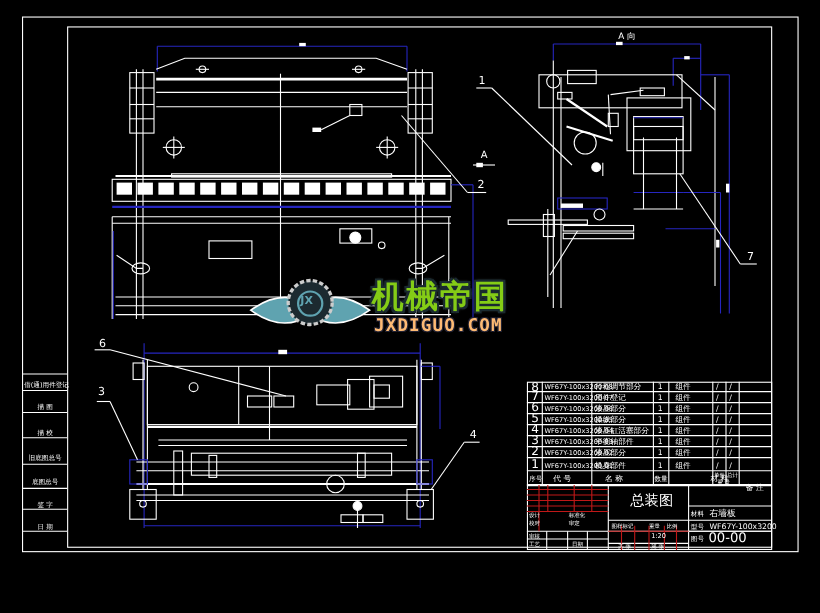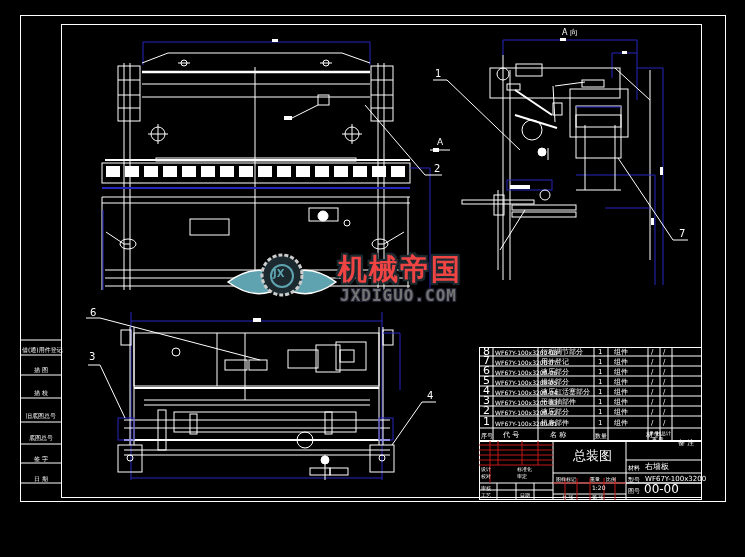--- a/index.html
+++ b/index.html
@@ -3,23 +3,23 @@
 <meta charset="utf-8">
 <style>
   html,body{margin:0;padding:0;background:#000;}
   body{width:745px;height:557px;position:relative;overflow:hidden;font-family:"DejaVu Sans",sans-serif;color:#fff;}
   .abs{position:absolute;}
   #canvas{position:absolute;left:0;top:0;width:745px;height:557px;}
   .tb-text{position:absolute;font-size:7px;line-height:9px;color:#fff;white-space:nowrap;font-family:"DejaVu Sans",sans-serif;}
   .tb-big{font-size:11px;}
   .side-label{position:absolute;left:22px;width:38px;text-align:center;font-size:6px;color:#fff;white-space:nowrap;}
   .callout{position:absolute;font-size:10px;color:#fff;font-family:"DejaVu Sans",sans-serif;}
-  .logo-cn{position:absolute;left:338px;top:250px;font-size:29px;font-weight:bold;color:#ef4444;letter-spacing:2px;
+  .logo-cn{position:absolute;left:338px;top:250px;font-size:29px;font-weight:bold;color:#84cc16;letter-spacing:2px;
     text-shadow:-2px -2px 0 #1a2a30,2px -2px 0 #1a2a30,-2px 2px 0 #1a2a30,2px 2px 0 #1a2a30,0 0 3px #cfe;font-family:"DejaVu Sans",sans-serif;}
-  .logo-en{position:absolute;left:340px;top:286px;font-size:16px;font-weight:bold;color:#737373;letter-spacing:1px;
+  .logo-en{position:absolute;left:340px;top:286px;font-size:16px;font-weight:bold;color:#fdba74;letter-spacing:1px;
     text-shadow:-1px -1px 0 #223,1px -1px 0 #223,-1px 1px 0 #223,1px 1px 0 #223;font-family:"DejaVu Sans Mono",monospace;}
 </style>
 </head>
 <body>
 
 <svg id="canvas" width="745" height="557" viewBox="0 0 745 557" xmlns="http://www.w3.org/2000/svg">
 
   <rect x="20.5" y="15.5" width="705" height="486" fill="none" stroke="#fff" stroke-width="1"></rect>
   <rect x="61.5" y="24.5" width="640" height="473" fill="none" stroke="#fff" stroke-width="1"></rect>
 

